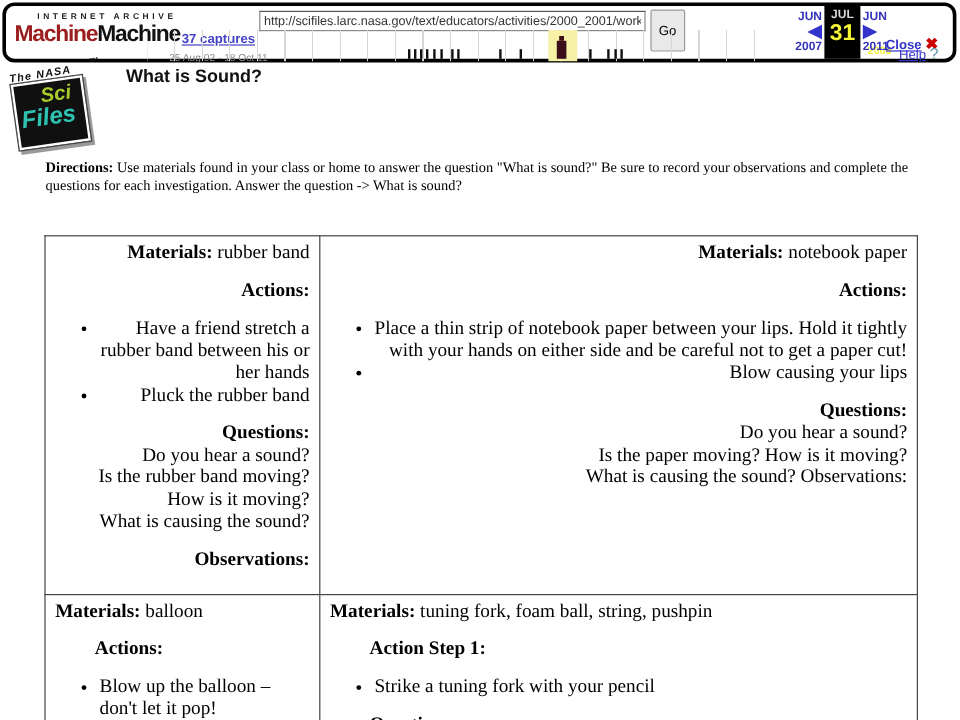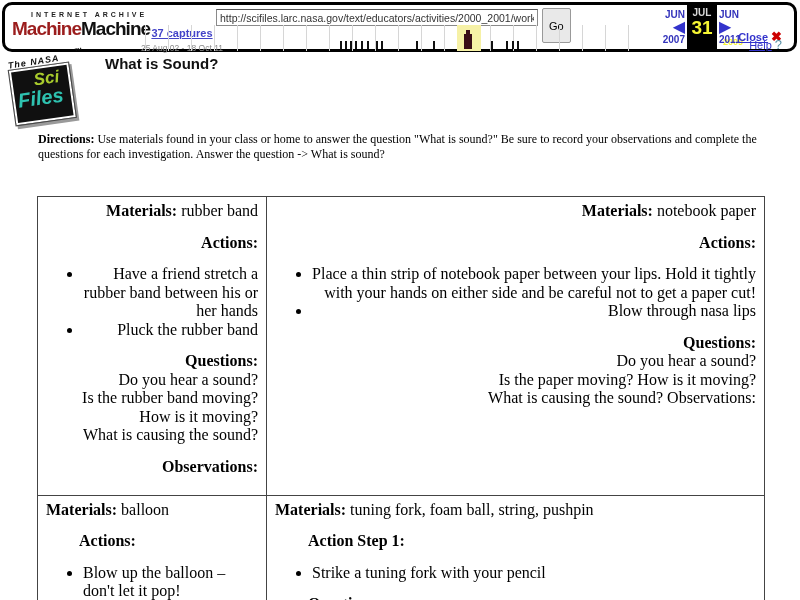--- a/index.html
+++ b/index.html
@@ -181,21 +181,21 @@
         <div>How is it moving?</div>
         <div>What is causing the sound?</div>
       </div>
       <p class="lbl">Observations:</p>
     </td>
     <td>
       <p><b>Materials:</b> <span>notebook paper</span></p>
       <p class="lbl">Actions:</p>
       <ul>
         <li>Place a thin strip of notebook paper between your lips. Hold it tightly with your hands on either side and be careful not to get a paper cut!</li>
-        <li>Blow through nasa lips</li>
+        <li>Blow causing your lips</li>
       </ul>
       <div class="qblock">
         <div class="qlabel">Questions:</div>
         <div>Do you hear a sound?</div>
         <div>Is the paper moving? How is it moving?</div>
         <div>What is causing the sound? Observations:</div>
       </div>
     </td>
   </tr>
   <tr class="r2">

